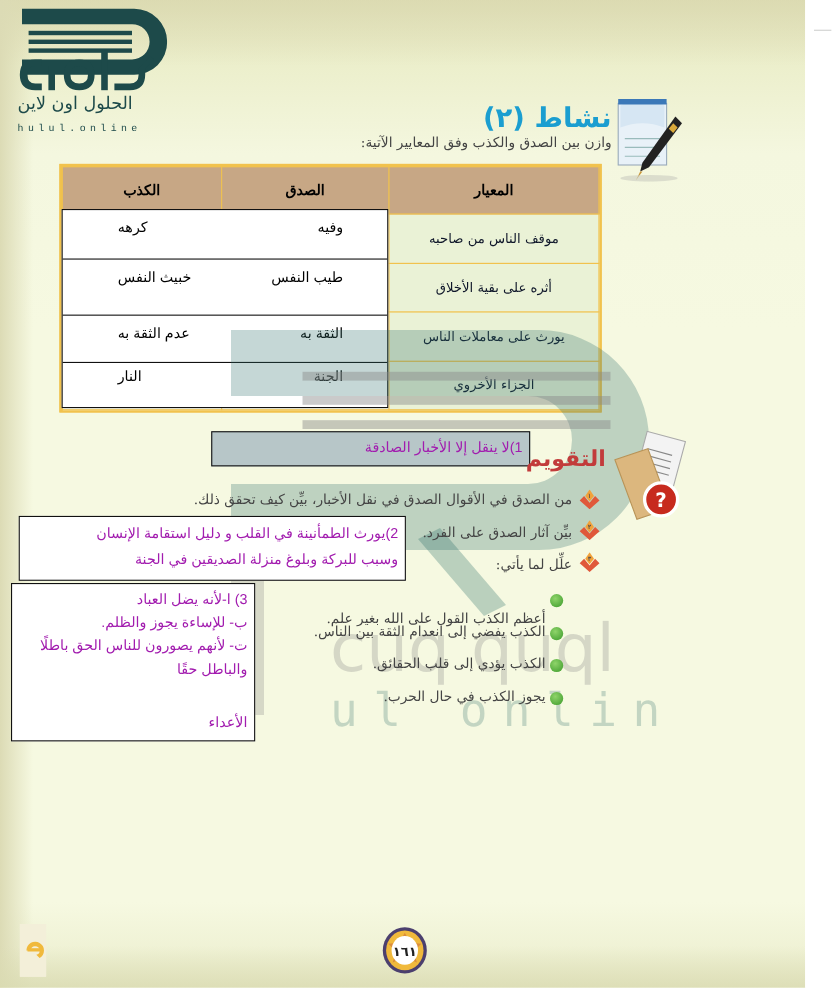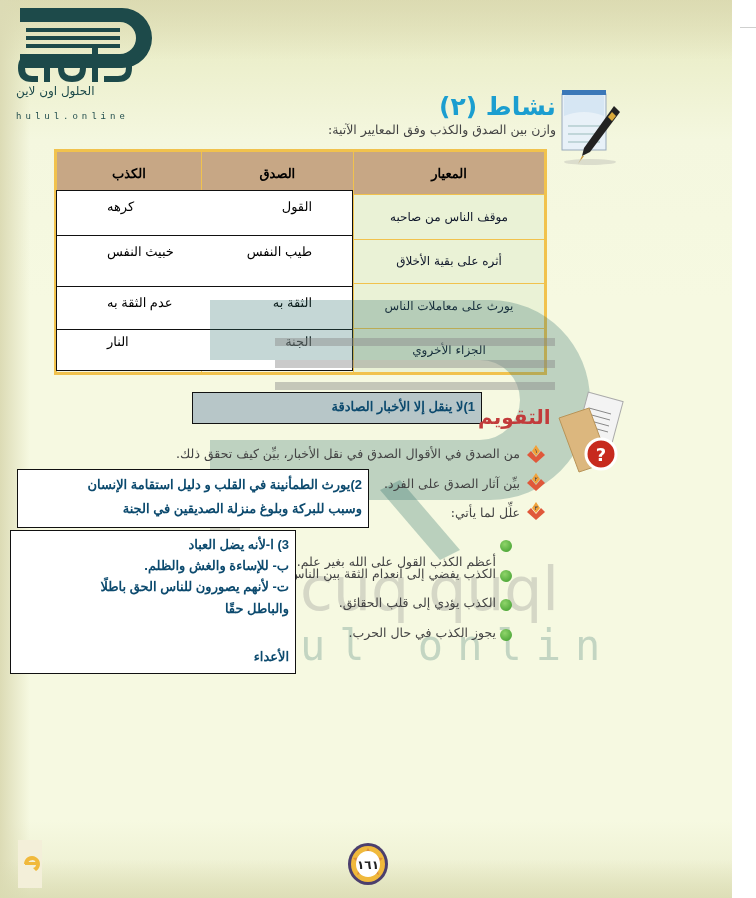--- a/index.html
+++ b/index.html
@@ -6,53 +6,53 @@
   body{width:756px;height:898px;position:relative;overflow:hidden;background:#ffffff;font-family:"DejaVu Sans",sans-serif;}
   .page{position:absolute;left:0;top:0;width:732px;height:898px;background:linear-gradient(180deg,#e4e3bd 0px,#ecefcc 60px,#f4f7df 140px,#f6f9e1 300px,#f6f9e1 820px,#eaeccb 898px);}
   .page-edge{position:absolute;left:732px;top:0;width:24px;height:898px;background:#ffffff;}
   .page-edge-line{position:absolute;left:740px;top:27px;width:16px;height:1px;background:#cfd0cf;}
   .left-pattern{position:absolute;left:0;top:0;width:30px;height:898px;background:linear-gradient(90deg,#dcdbb5,rgba(246,249,225,0));}
   .top-pattern{position:absolute;left:0;top:0;width:732px;height:60px;background:linear-gradient(180deg,rgba(214,213,170,0.6),rgba(246,249,225,0));}
   .bottom-pattern{position:absolute;left:0;top:860px;width:732px;height:38px;background:linear-gradient(180deg,rgba(246,249,225,0),rgba(218,219,178,0.8));}
 
   
   .logo{position:absolute;left:12px;top:6px;width:140px;height:100px;}
-  .logo-text-ar{position:absolute;left:16px;top:84px;font-size:12px;color:#1d4a4a;direction:rtl;font-family:"DejaVu Sans",sans-serif;white-space:nowrap;}
+  .logo-text-ar{position:absolute;left:16px;top:84px;font-size:16px;color:#1d4a4a;direction:rtl;font-family:"DejaVu Sans",sans-serif;white-space:nowrap;}
   .logo-text-en{position:absolute;left:16px;top:96px;font-size:9px;letter-spacing:4px;color:#1d4a4a;font-family:Liberation Mono, monospace;margin-top:16px;}
 
   
   .wm{position:absolute;pointer-events:none;}
 
   
   .activity-title{position:absolute;right:200px;top:92px;font-size:25px;font-weight:bold;color:#1b9ed0;direction:rtl;font-family:"DejaVu Sans",sans-serif;}
   .activity-sub{position:absolute;right:200px;top:122px;font-size:12.5px;color:#444;direction:rtl;font-family:"DejaVu Serif",serif;}
   .pen-icon{position:absolute;left:556px;top:86px;width:68px;height:80px;}
 
   
   .tbl{position:absolute;left:54px;top:149px;width:493px;height:226px;border:2px solid #f1c24d;background:#f1c24d;box-sizing:border-box;}
   .tbl table{width:100%;height:100%;border-collapse:collapse;direction:rtl;}
   .tbl td,.tbl th{border:1.5px solid #f1c24d;text-align:center;font-family:"DejaVu Serif",serif;font-size:12px;color:#0f172a;}
   .tbl th{background:#c7a785;font-weight:bold;height:40px;color:#000000;font-size:13px;}
   .tbl td.crit{background:#eaf2d6;width:188px;}
   .tbl td.cell{background:#f4f6e2;}
 
   
-  .ans-box{position:absolute;background:#ffffff;border:1.5px solid #111;box-sizing:border-box;font-family:"Liberation Sans",sans-serif;color:#0c4a6e;direction:rtl;font-weight:bold;}
+  .ans-box{position:absolute;background:#ffffff;border:1.5px solid #111;box-sizing:border-box;font-family:"Liberation Sans",sans-serif;color:#a21caf;direction:rtl;}
   .ans-table{position:absolute;left:56px;top:190px;width:297px;height:181px;border:1.5px solid #111;background:#fff;box-sizing:border-box;}
   .ans-row{position:absolute;left:0;width:100%;border-bottom:1.5px solid #111;box-sizing:border-box;}
   .ans-row:last-child{border-bottom:none;}
   .ans-cell{position:absolute;top:8px;font-size:13px;font-family:"Liberation Sans",sans-serif;direction:rtl;white-space:nowrap;}
   .ans-cell.truth{right:40px;}
   .ans-cell.lie{left:50px;}
 
   .ans1{left:192px;top:392px;width:290px;height:32px;background:#b7c6c8;}
   .ans1 span{position:absolute;right:6px;top:6px;font-size:13px;}
   .ans2{left:17px;top:469px;width:352px;height:59px;}
   .ans2 .line{position:absolute;right:6px;font-size:13px;white-space:nowrap;}
-  .ans3{left:10px;top:530px;width:286px;height:144px;}
+  .ans3{left:10px;top:530px;width:222px;height:144px;}
   .ans3 .line{position:absolute;right:6px;font-size:13px;white-space:nowrap;}
 
   
   .eval-title{position:absolute;left:478px;top:405px;font-size:20px;font-weight:bold;color:#c23b3b;direction:rtl;font-family:"DejaVu Sans",sans-serif;}
   .folder-icon{position:absolute;left:555px;top:390px;width:80px;height:86px;}
   .q{position:absolute;direction:rtl;font-family:"DejaVu Serif",serif;font-size:12.5px;color:#444;white-space:nowrap;}
   .q-badge{position:absolute;width:22px;height:18px;}
   .sub-bullet{position:absolute;width:12px;height:12px;border-radius:50%;background:radial-gradient(circle at 40% 35%,#8fd46a,#3b9a2a);}
   .sub-q{position:absolute;direction:rtl;font-family:"DejaVu Serif",serif;font-size:12.5px;color:#444;white-space:nowrap;}
 
@@ -126,21 +126,21 @@
       <td class="crit">الجزاء الأخروي</td>
       <td class="cell"></td>
       <td class="cell"></td>
     </tr>
   </tbody>
     </table>
 </div>
 
 <div class="ans-table">
   <div class="ans-row" style="top:0;height:45px;">
-    <span class="ans-cell truth">القول</span>
+    <span class="ans-cell truth">وفيه</span>
     <span class="ans-cell lie">كرهه</span>
   </div>
   <div class="ans-row" style="top:45px;height:51px;">
     <span class="ans-cell truth">طيب النفس</span>
     <span class="ans-cell lie">خبيث النفس</span>
   </div>
   <div class="ans-row" style="top:96px;height:43px;">
     <span class="ans-cell truth">الثقة به</span>
     <span class="ans-cell lie">عدم الثقة به</span>
   </div>
@@ -208,21 +208,21 @@
 <div class="sub-bullet" style="left:500px;top:629px;"></div>
 <div class="sub-q" style="right:260px;top:625px;">يجوز الكذب في حال الحرب.</div>
 
 <div class="ans-box ans2">
   <span class="line" style="top:7px;">2)يورث الطمأنينة في القلب و دليل استقامة الإنسان</span>
   <span class="line" style="top:31px;">وسبب للبركة وبلوغ منزلة الصديقين في الجنة</span>
 </div>
 
 <div class="ans-box ans3">
   <span class="line" style="top:6px;">3) ا-لأنه يضل العباد</span>
-  <span class="line" style="top:27px;">ب- للإساءة والغش والظلم.</span>
+  <span class="line" style="top:27px;">ب- للإساءة يجوز والظلم.</span>
   <span class="line" style="top:48px;">ت- لأنهم يصورون للناس الحق باطلًا</span>
   <span class="line" style="top:70px;">والباطل حقًا</span>
   <span class="line" style="top:118px;">الأعداء</span>
 </div>
 
 <svg class="corner-logo" viewBox="0 0 24 48">
   <rect width="24" height="48" fill="#f3efd9"></rect>
   <path d="M6 24 a8 8 0 1 1 12 7 l-3 -3 a4 4 0 1 0 -5 -4z" fill="#f0b93c"></path>
   <rect x="7" y="22" width="12" height="3" fill="#f0b93c"></rect>
 </svg>

